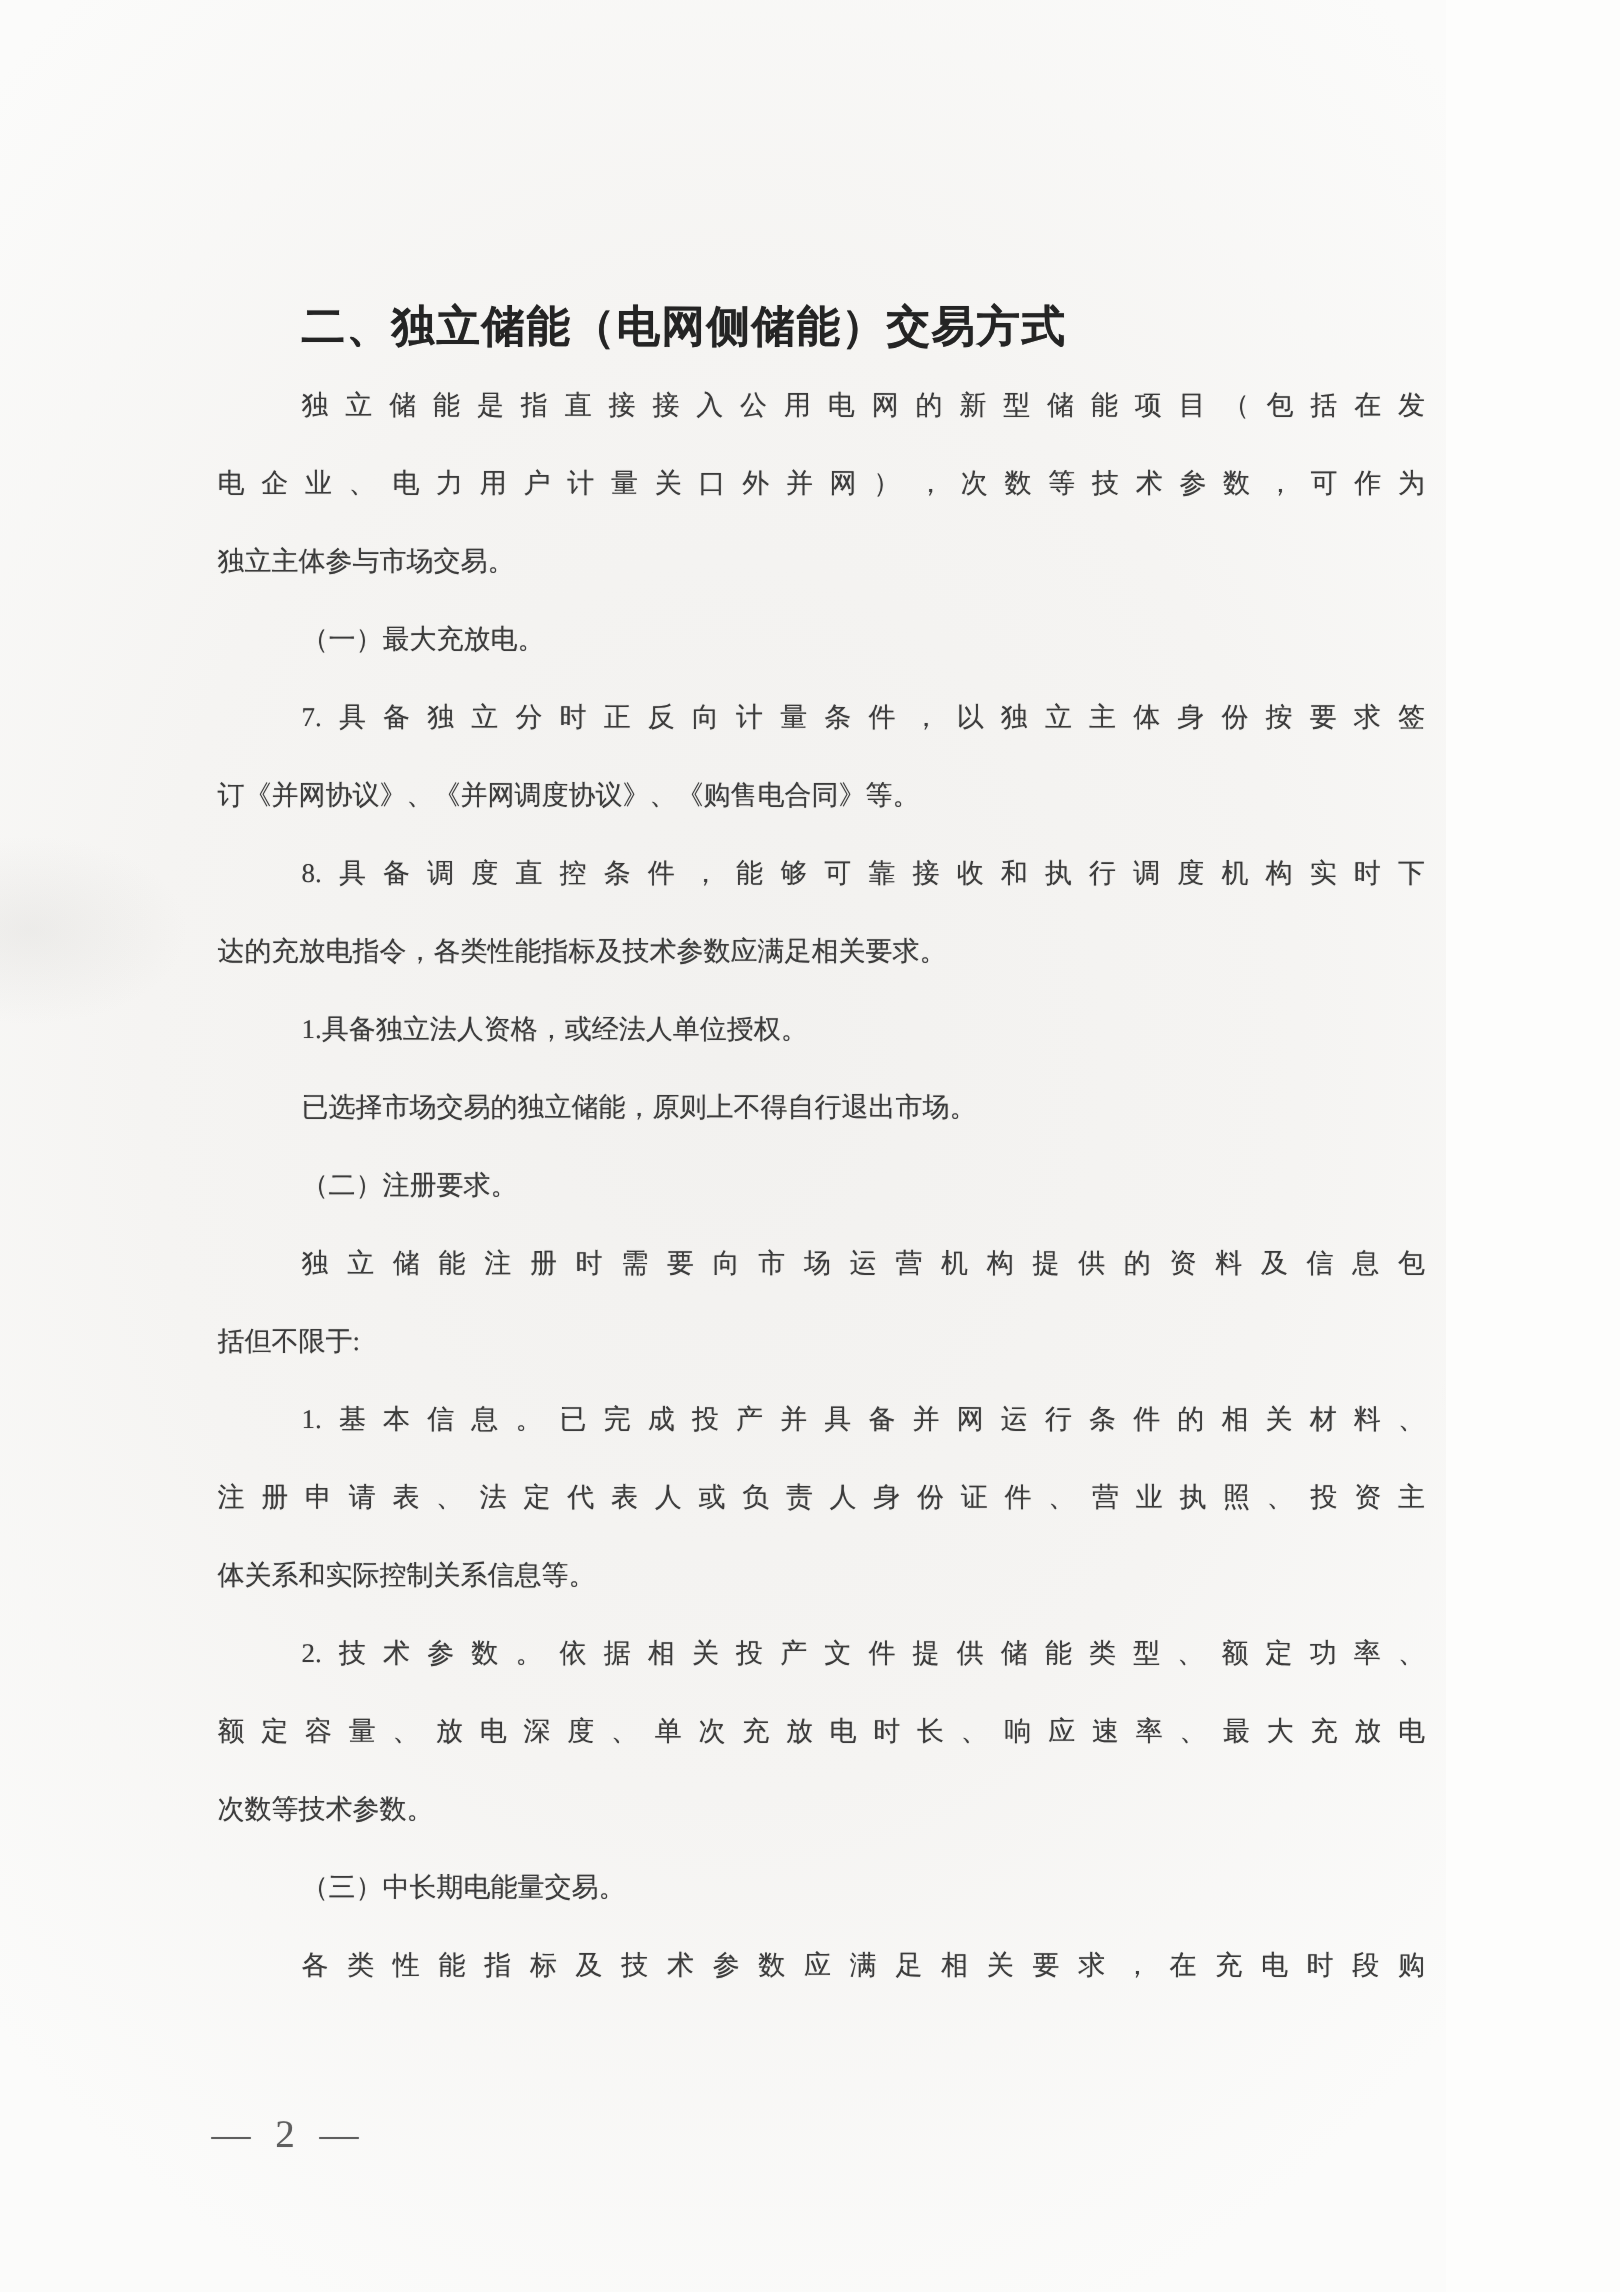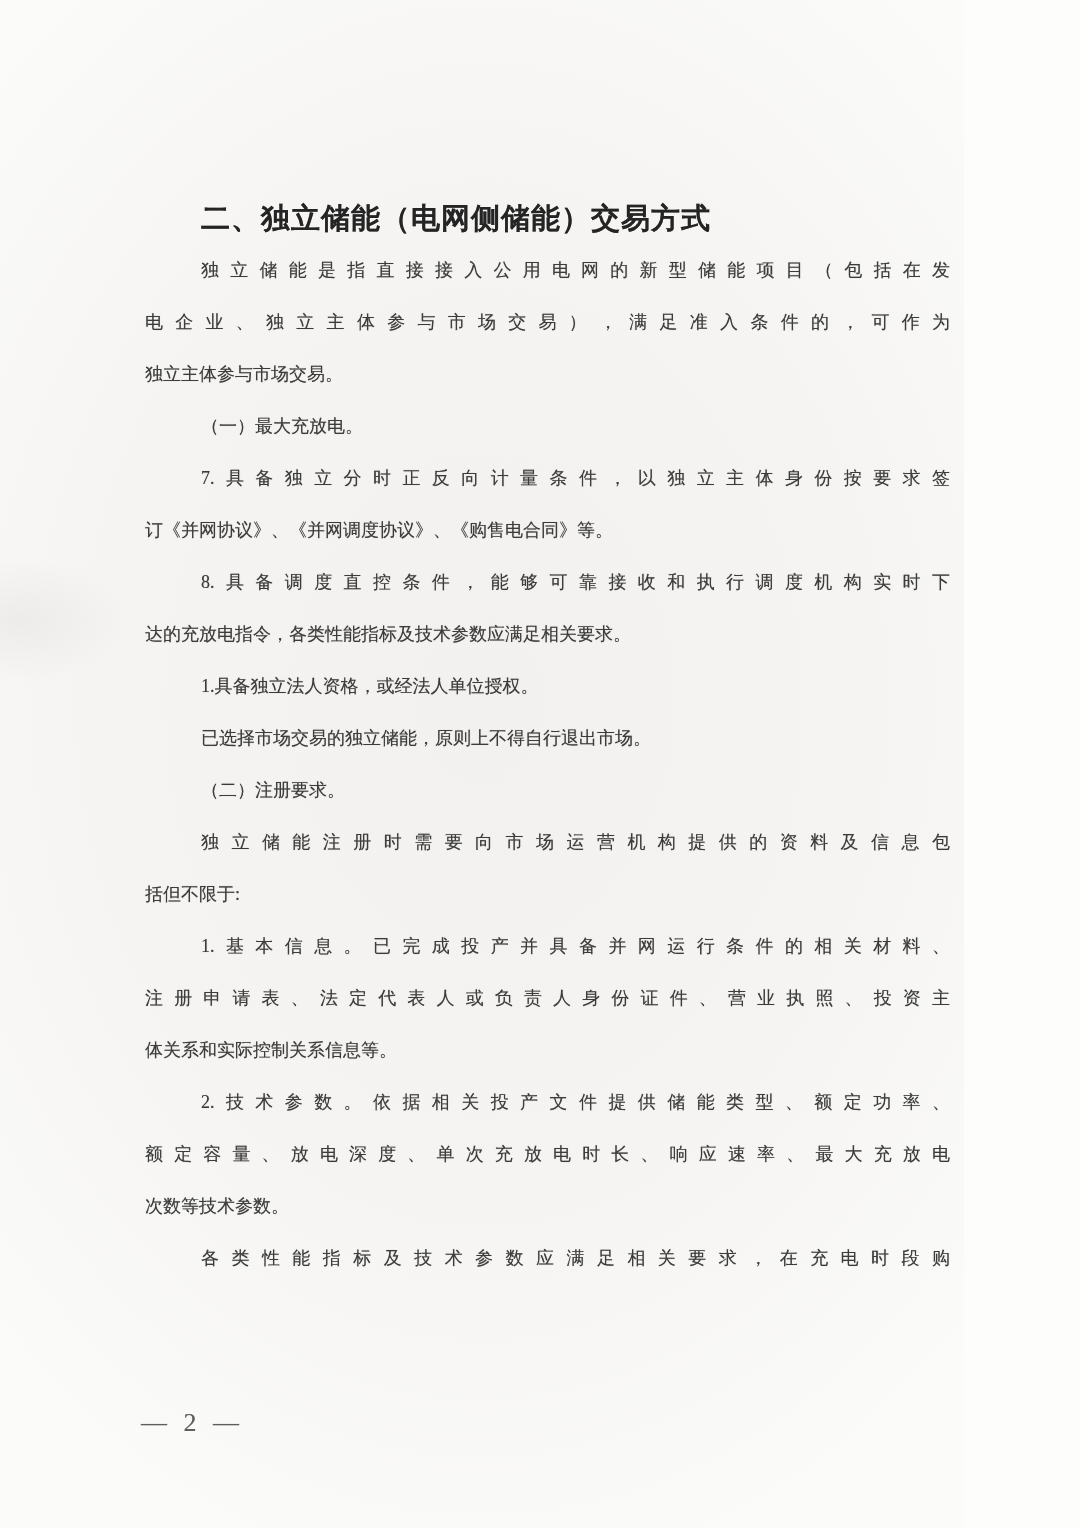--- a/index.html
+++ b/index.html
@@ -62,21 +62,21 @@
 </head>
 <body>
 
 <div class="page">
   <div class="content">
       <div class="para heading">
         <div class="line first">二、独立储能（电网侧储能）交易方式</div>
       </div>
       <div class="para">
         <div class="line first fill">独立储能是指直接接入公用电网的新型储能项目（包括在发</div>
-        <div class="line fill">电企业、独立主体参与市场交易），满足准入条件的，可作为</div>
+        <div class="line fill">电企业、电力用户计量关口外并网），次数等技术参数，可作为</div>
         <div class="line">独立主体参与市场交易。</div>
       </div>
       <div class="para">
         <div class="line first">（一）最大充放电。</div>
       </div>
       <div class="para">
         <div class="line first fill">7.具备独立分时正反向计量条件，以独立主体身份按要求签</div>
         <div class="line">订《并网协议》、《并网调度协议》、《购售电合同》等。</div>
       </div>
       <div class="para">
@@ -100,17 +100,20 @@
         <div class="line first fill">1.基本信息。已完成投产并具备并网运行条件的相关材料、</div>
         <div class="line fill">注册申请表、法定代表人或负责人身份证件、营业执照、投资主</div>
         <div class="line">体关系和实际控制关系信息等。</div>
       </div>
       <div class="para">
         <div class="line first fill">2.技术参数。依据相关投产文件提供储能类型、额定功率、</div>
         <div class="line fill">额定容量、放电深度、单次充放电时长、响应速率、最大充放电</div>
         <div class="line">次数等技术参数。</div>
       </div>
       <div class="para">
+        <div class="line first">（三）中长期电能量交易。</div>
+      </div>
+      <div class="para">
         <div class="line first fill">各类性能指标及技术参数应满足相关要求，在充电时段购</div>
       </div>
     </div>
   <div class="footer">— 2 —</div>
 </div>
 
 </body></html>

